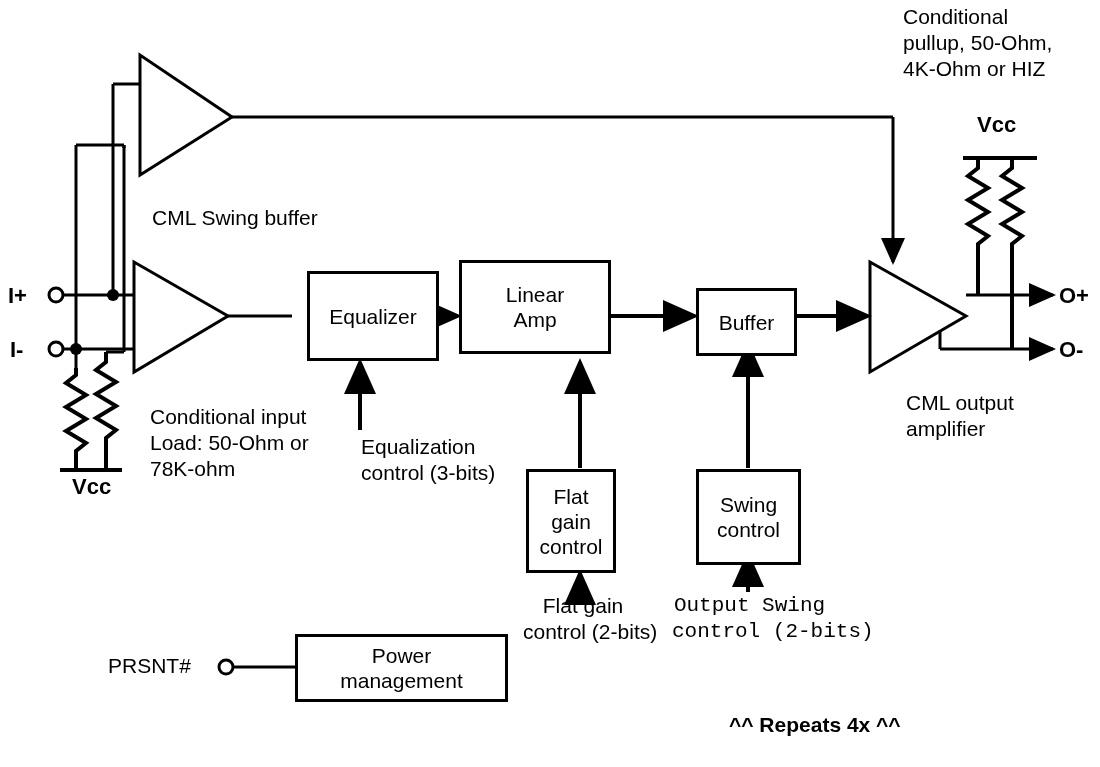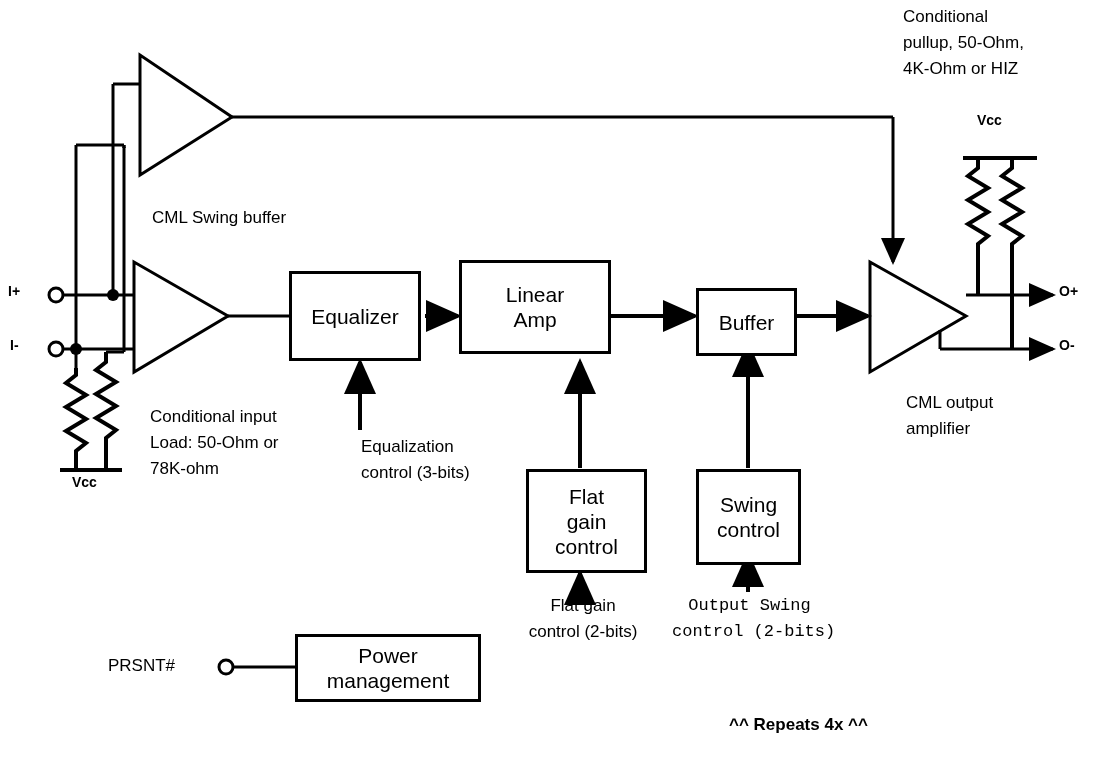--- a/index.html
+++ b/index.html
@@ -11,21 +11,21 @@
     position: relative;
     width: 1100px;
     height: 767px;
     background: #ffffff;
     font-family: "Liberation Sans", sans-serif;
     color: #000000;
     overflow: hidden;
   }
   .lbl {
     position: absolute;
-    font-size: 17px;
+    font-size: 21px;
     line-height: 26px;
     color: #000;
     white-space: pre;
   }
   .lbl.bold {
     font-weight: bold;
   }
   .lbl.center {
     text-align: center;
   }
@@ -44,21 +44,21 @@
   svg.wires {
     position: absolute;
     left: 0;
     top: 0;
     width: 1100px;
     height: 767px;
     overflow: visible;
   }
   .port-label {
     position: absolute;
-    font-size: 14px;
+    font-size: 22px;
     font-weight: bold;
   }
 </style>
 </head>
 <body>
 
 <div id="canvas">
 
   <svg class="wires" viewBox="0 0 1100 767">
     <defs>
@@ -133,45 +133,45 @@
       <path d="M1012,158 L1012,168 L1002,176 L1022,188 L1002,200 L1022,212 L1002,224 L1022,236 L1012,244 L1012,349"></path>
     </g>
 
     <circle cx="226" cy="667" r="7" fill="#fff" stroke="#000" stroke-width="3"></circle>
     <line x1="233" y1="667" x2="295" y2="667" stroke="#000" stroke-width="3"></line>
 
     <circle cx="56" cy="295" r="7" fill="#fff" stroke="#000" stroke-width="3"></circle>
     <circle cx="56" cy="349" r="7" fill="#fff" stroke="#000" stroke-width="3"></circle>
   </svg>
 
-  <div class="box" style="left:289px; top:271px; width:132px; height:90px;">
+  <div class="box" style="left:307px; top:271px; width:132px; height:90px;">
     <span>Equalizer</span>
   </div>
 
   <div class="box" style="left:459px; top:260px; width:152px; height:94px; white-space:pre-line;">
     <span style="white-space:pre-line;">Linear
 Amp</span>
   </div>
 
   <div class="box" style="left:696px; top:288px; width:101px; height:68px;">
     <span>Buffer</span>
   </div>
 
-  <div class="box" style="left:526px; top:469px; width:121px; height:104px; white-space:pre-line;">
+  <div class="box" style="left:526px; top:469px; width:90px; height:104px; white-space:pre-line;">
     <span style="white-space:pre-line;">Flat
 gain
 control</span>
   </div>
 
   <div class="box" style="left:696px; top:469px; width:105px; height:96px; white-space:pre-line;">
     <span style="white-space:pre-line;">Swing
 control</span>
   </div>
 
-  <div class="box" style="left:295px; top:634px; width:186px; height:68px; white-space:pre-line;">
+  <div class="box" style="left:295px; top:634px; width:213px; height:68px; white-space:pre-line;">
     <span style="white-space:pre-line;">Power
 management</span>
   </div>
 
 
   <div class="lbl" style="left:903px; top:4px;">Conditional
 pullup, 50-Ohm,
 4K-Ohm or HIZ</div>
 
   <div class="lbl" style="left:152px; top:205px;">CML Swing buffer</div>

